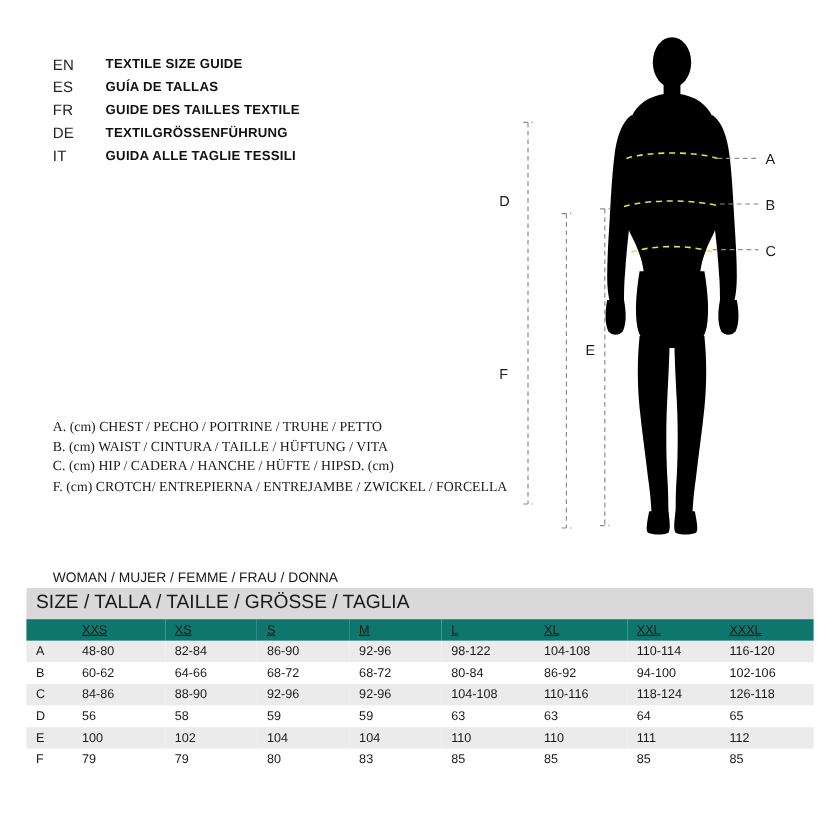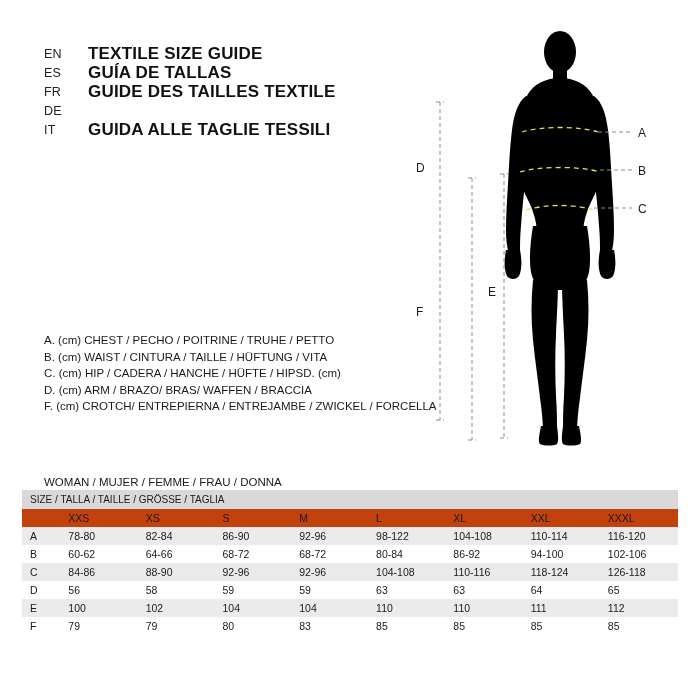--- a/index.html
+++ b/index.html
@@ -28,33 +28,34 @@
     align-items: center;
     height: 19px;
   }
   .lang-code {
     width: 44px;
     font-size: 12.5px;
     letter-spacing: 0.2px;
     color: #222;
   }
   .lang-title {
-    font-size: 17px;
+    font-size: 11px;
     font-weight: bold;
     letter-spacing: 0.2px;
     color: #111;
     text-transform: uppercase;
   }
 
   
   .legend {
     position: absolute;
     left: 44px;
-    top: 332px;
+    top: 348px;
     width: 420px;
+    font-family: Liberation Serif, serif;
   }
   .legend-row {
     font-size: 11.5px;
     line-height: 16.5px;
     color: #1a1a1a;
     white-space: nowrap;
   }
 
   .woman-label {
     position: absolute;
@@ -87,28 +88,29 @@
     font-size: 10.5px;
     color: #1a1a1a;
   }
   table.size-table td, table.size-table th {
     padding: 3px 0 3px 8px;
     text-align: left;
     font-weight: normal;
   }
   tr.title-row td {
     background: #d9d9d9;
-    font-size: 10px;
+    font-size: 16px;
     padding-top: 4px;
     padding-bottom: 4px;
     color: #1a1a1a;
   }
   tr.header-row td {
-    background: #c2410c;
-    color: #1a1a1a;
+    background: #0f766e;
+    color: #1a1a1a;
+    text-decoration: underline;
   }
   tr.band td { background: #ebebeb; }
   tr.plain td { background: #ffffff; }
   td.rowlabel { width: 34px; padding-left: 10px; }
   td.c { width: 77px; }
 </style>
 </head>
 <body>
 
 <div class="lang-block">
@@ -119,32 +121,32 @@
   <div class="lang-row">
     <span class="lang-code">ES</span>
     <span class="lang-title">GUÍA DE TALLAS</span>
   </div>
   <div class="lang-row">
     <span class="lang-code">FR</span>
     <span class="lang-title">GUIDE DES TAILLES TEXTILE</span>
   </div>
   <div class="lang-row">
     <span class="lang-code">DE</span>
+    <span class="lang-title">TEXTILGRÖSSENFÜHRUNG</span>
   </div>
   <div class="lang-row">
     <span class="lang-code">IT</span>
     <span class="lang-title">GUIDA ALLE TAGLIE TESSILI</span>
   </div>
 </div>
 
 <div class="legend">
   <div class="legend-row">A. (cm) CHEST / PECHO / POITRINE / TRUHE / PETTO</div>
   <div class="legend-row">B. (cm) WAIST / CINTURA / TAILLE / HÜFTUNG / VITA</div>
   <div class="legend-row">C. (cm) HIP / CADERA / HANCHE / HÜFTE / HIPSD. (cm)</div>
-  <div class="legend-row">D. (cm) ARM / BRAZO/ BRAS/ WAFFEN / BRACCIA</div>
   <div class="legend-row">F. (cm) CROTCH/ ENTREPIERNA / ENTREJAMBE / ZWICKEL / FORCELLA</div>
 </div>
 
 <div class="woman-label">WOMAN / MUJER / FEMME / FRAU / DONNA</div>
 
 <div class="figure-area">
   <svg class="figure-svg" width="280" height="440" viewBox="0 0 280 440" xmlns="http://www.w3.org/2000/svg">
 
     <g fill="#000000">
 
@@ -276,21 +278,21 @@
         <td class="c">S</td>
         <td class="c">M</td>
         <td class="c">L</td>
         <td class="c">XL</td>
         <td class="c">XXL</td>
         <td class="c">XXXL</td>
       </tr>
 
       <tr class="band">
         <td class="rowlabel">A</td>
-        <td class="c">78-80</td>
+        <td class="c">48-80</td>
         <td class="c">82-84</td>
         <td class="c">86-90</td>
         <td class="c">92-96</td>
         <td class="c">98-122</td>
         <td class="c">104-108</td>
         <td class="c">110-114</td>
         <td class="c">116-120</td>
       </tr>
 
       <tr class="plain">

